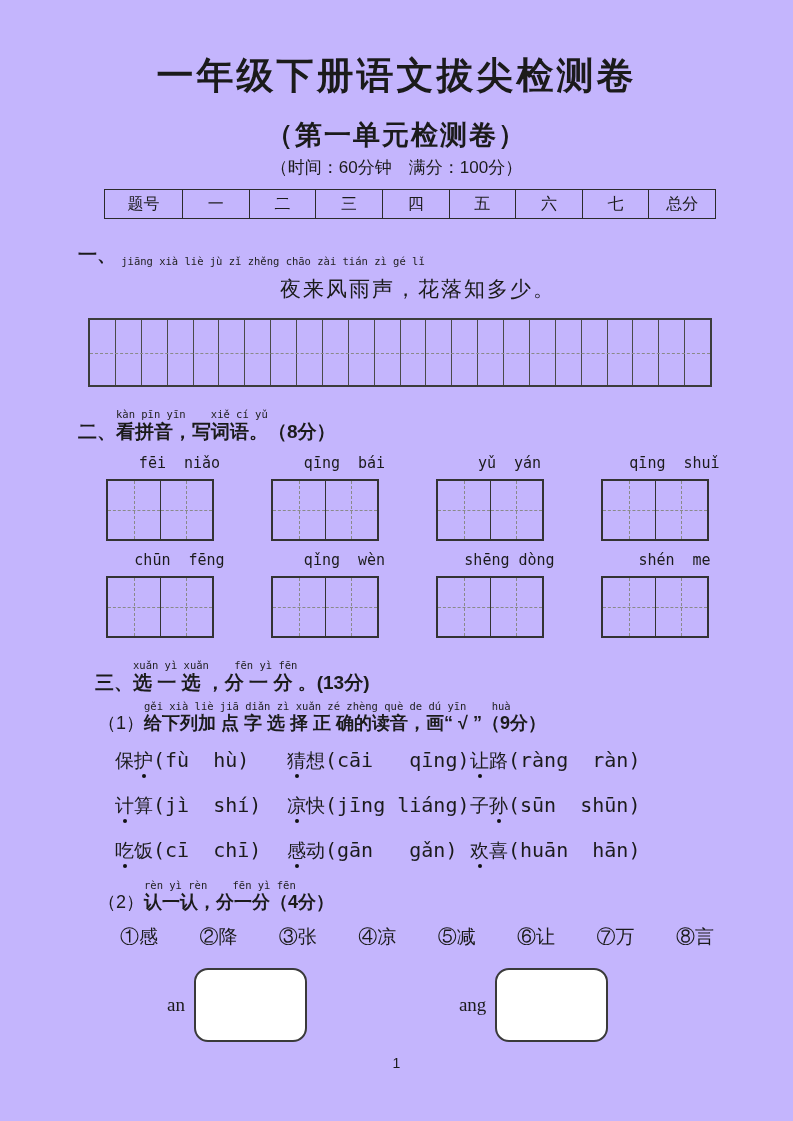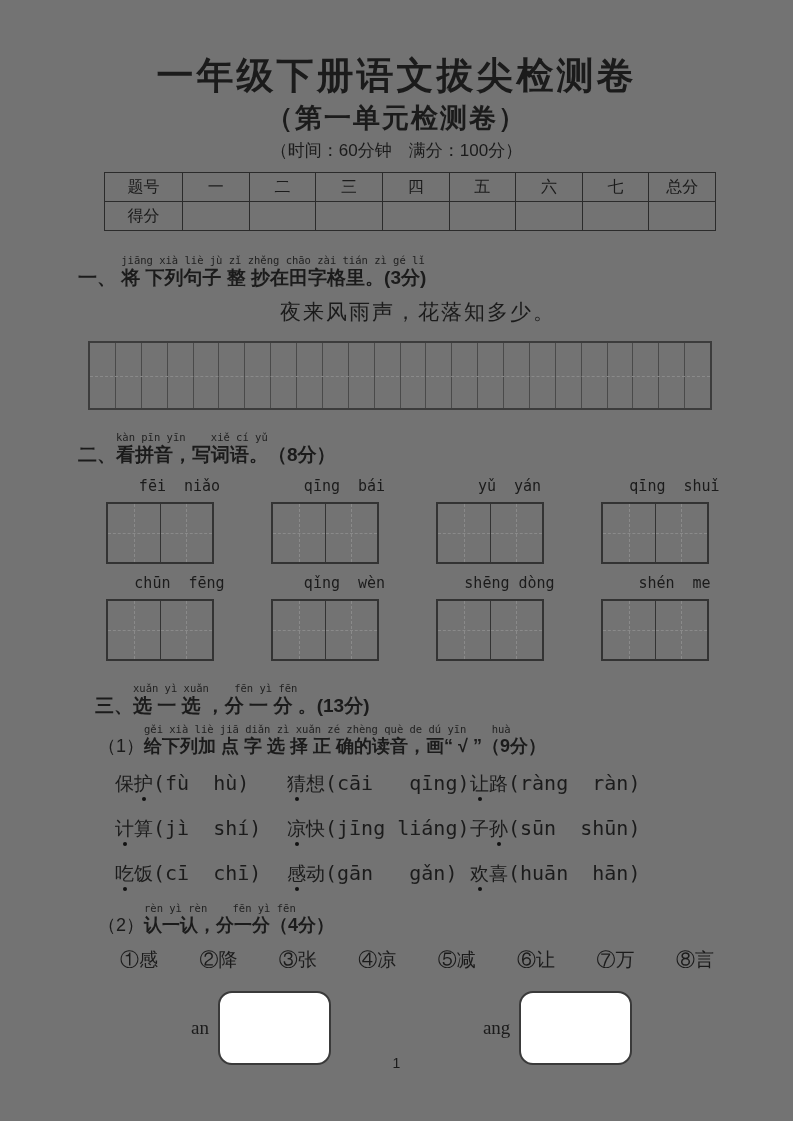--- a/index.html
+++ b/index.html
@@ -1,27 +1,27 @@
 <!DOCTYPE html>
 <html><head>
 <meta charset="utf-8">
 <style>
   * { margin:0; padding:0; box-sizing:border-box; }
   html,body { background:#e8e8e8; }
   .page {
-    width:793px; height:1121px; margin:0 auto; background:#737373;
+    width:793px; height:1121px; margin:0 auto; background:#c4b5fd;
     color:#1b1b1b; position:relative; overflow:hidden;
     font-family:"Liberation Sans", sans-serif;
   }
   .content { padding:54px 78px 0 78px; }
 
   
   .header { text-align:center; }
   .title { font-size:37px; font-weight:700; letter-spacing:3px; line-height:1.2; }
-  .subtitle { font-size:27px; font-weight:700; letter-spacing:2px; margin-top:2px; }
+  .subtitle { font-size:27px; font-weight:700; letter-spacing:2px; margin-top:19px; }
   .info { font-size:17px; margin-top:3px; }
 
   
   .score-table { border-collapse:collapse; margin:10px 0 6px 26px; width:612px; table-layout:fixed; }
   .score-table td { border:1.6px solid #2b2b2b; height:29px; text-align:center; font-size:16px; }
   .score-table td.first { width:78px; }
 
   
   .sec-head { display:flex; align-items:flex-end; }
   .sec-num { font-weight:700; font-size:19px; line-height:1.25; white-space:pre; }
@@ -61,21 +61,21 @@
   .choice-item { display:flex; align-items:baseline; font-size:19px; }
   .cword { white-space:pre; font-family:Liberation Sans, sans-serif; }
   .dotted { position:relative; display:inline-block; }
   .dotted::after { content:""; position:absolute; left:50%; bottom:-4px; width:4px; height:4px; background:#111; border-radius:50%; transform:translateX(-50%); }
   .cpy { font-family:"DejaVu Sans Mono", monospace; font-size:20px; white-space:pre; }
 
   
   .chars-row { margin:10px 0 0 42px; width:594px; display:flex; justify-content:space-between; font-size:19px; font-family:"Liberation Serif", serif; }
 
   
-  .sort-area { margin:18px 0 0 113px; display:flex; align-items:center; }
+  .sort-area { margin:18px 0 0 89px; display:flex; align-items:center; }
   .sort-group { display:flex; align-items:center; gap:9px; }
   .sort-group.second { margin-left:152px; }
   .sort-label { font-family:"Liberation Serif", serif; font-size:19px; }
   .sort-box { width:113px; height:74px; border:2px solid #3a3a3a; border-radius:14px; background:#fff; }
 
   .page-num { position:absolute; bottom:50px; left:0; right:0; text-align:center; font-size:14px; }
 </style>
 </head>
 <body>
 
@@ -94,39 +94,27 @@
         <td class="first">题号</td>
         <td>一</td>
         <td>二</td>
         <td>三</td>
         <td>四</td>
         <td>五</td>
         <td>六</td>
         <td>七</td>
         <td>总分</td>
       </tr>
-      <tr>
-        <td class="first">得分</td>
-        <td></td>
-        <td></td>
-        <td></td>
-        <td></td>
-        <td></td>
-        <td></td>
-        <td></td>
-        <td></td>
-      </tr>
     </tbody>
       </table>
 
     <div class="sec-head m-sec1">
       <span class="sec-num">一、 </span>
       <span class="sec-body">
         <span class="pinyin-line">jiāng xià liè jù zǐ zhěng chāo zài tián zì gé lǐ</span>
-        <span class="sec-title">将 下列句子 整 抄在田字格里。(3分)</span>
       </span>
     </div>
     <div class="poem">夜来风雨声，花落知多少。</div>
     <div class="copy-grid">
         <i class="c"></i>
         <i class="c"></i>
         <i class="c"></i>
         <i class="c"></i>
         <i class="c"></i>
         <i class="c"></i>

